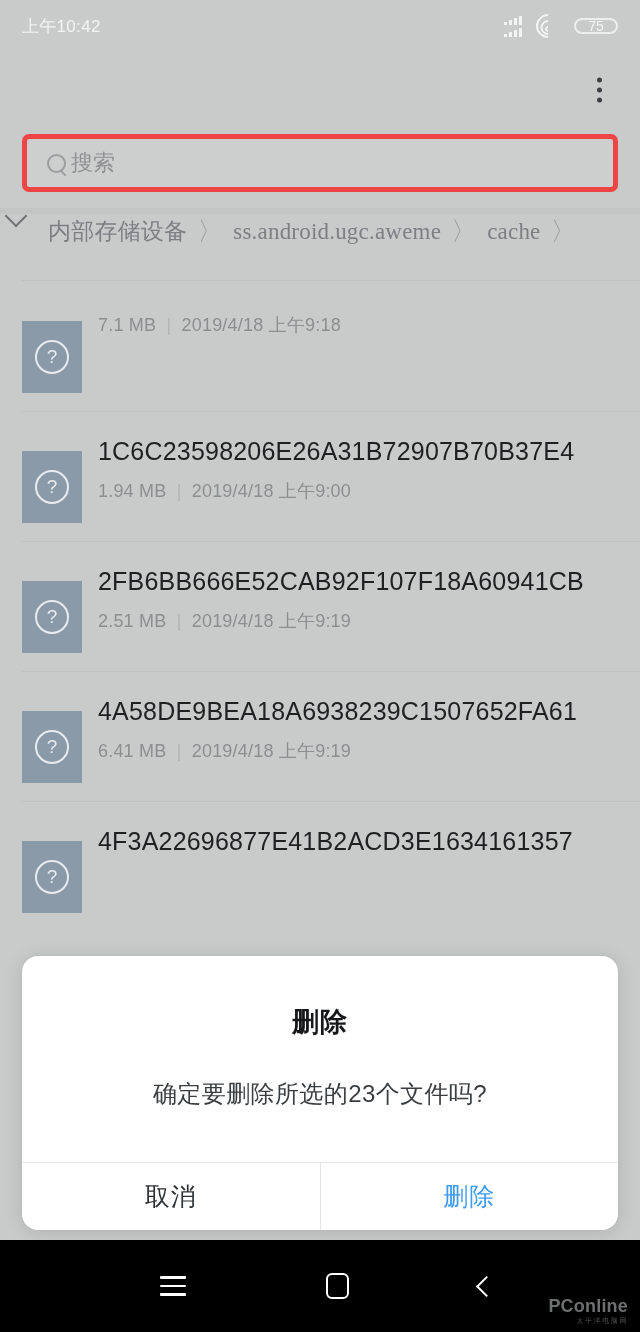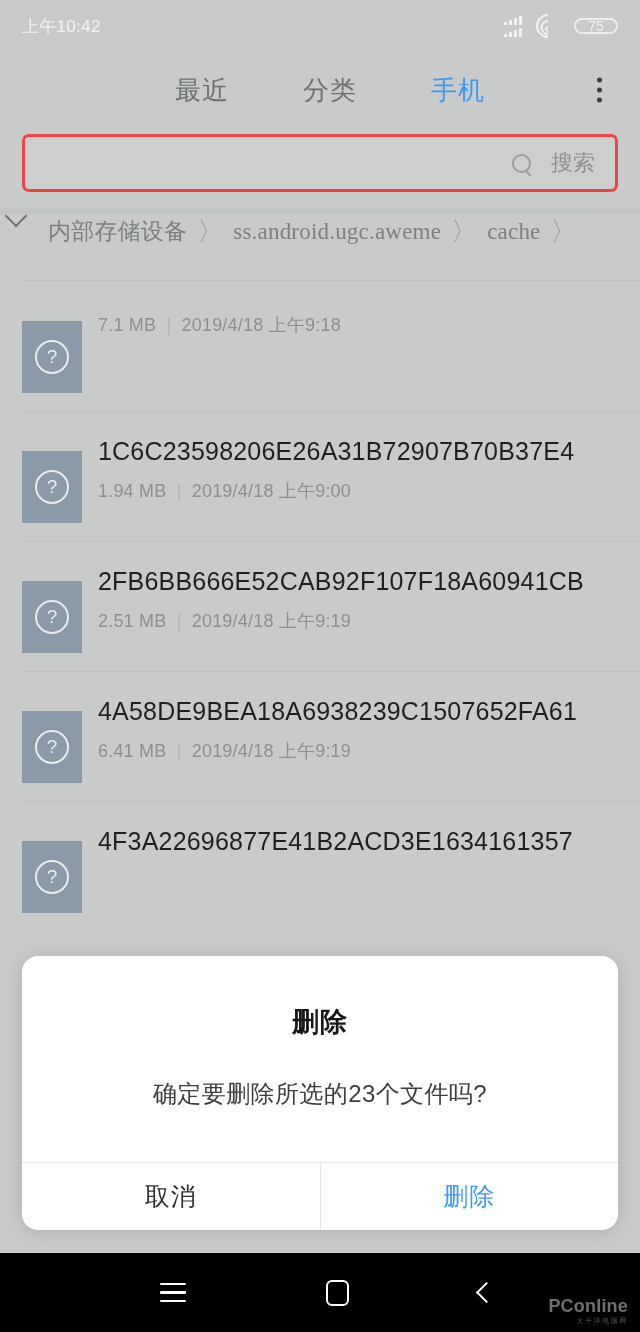--- a/index.html
+++ b/index.html
@@ -54,22 +54,22 @@
   .tab.active{ color:#3f9bf0; }
   .overflow{
     position:absolute; right:30px; top:50%; transform:translateY(-50%);
     display:flex; flex-direction:column; gap:5px; padding:8px;
   }
   .overflow i{ width:5px; height:5px; border-radius:50%; background:#3c3f42; display:block; }
 
   
   .search-wrap{ padding:6px 22px 16px; background:#c9cbcb; }
   .searchbox{
-    height:58px; background:#cdcfcf; border:3px solid #ef4444; border-radius:7px;
-    display:flex; align-items:center; padding:0 20px; gap:20px;justify-content:flex-end;
+    height:58px; background:#cdcfcf; border:5px solid #ef4444; border-radius:7px;
+    display:flex; align-items:center; padding:0 20px; gap:5px;
   }
   .mag{ width:19px; height:19px; position:relative; flex:none; }
   .mag::before{
     content:""; position:absolute; left:0; top:0; width:15px; height:15px;
     border:2px solid #9b9e9f; border-radius:50%;
   }
   .mag::after{
     content:""; position:absolute; right:-1px; bottom:-1px; width:8px; height:2px;
     background:#9b9e9f; transform:rotate(45deg); border-radius:1px;
   }
@@ -132,21 +132,21 @@
   }
   .dlg-btn{
     flex:1; display:flex; align-items:center; justify-content:center;
     font-size:25px; letter-spacing:1px;
   }
   .dlg-btn.cancel{ color:#2e3133; }
   .dlg-btn.confirm{ color:#3f9bf0; border-left:1px solid #e4e5e6; }
 
   
   .navbar{
-    position:absolute; left:0; right:0; bottom:0; height:79px; background:#000;
+    position:absolute; left:0; right:0; bottom:0; height:92px; background:#000;
     display:flex; align-items:center; justify-content:center; gap:130px;
   }
   .nav-menu{ display:flex; flex-direction:column; gap:6px; padding:10px; }
   .nav-menu i{ display:block; width:26px; height:2.6px; background:#fff; border-radius:1px; }
   .nav-home{ width:23px; height:26px; border:2.6px solid #fff; border-radius:6px; }
   .nav-back{
     width:15px; height:15px; border-left:2.8px solid #fff; border-top:2.8px solid #fff;
     transform:rotate(-45deg); margin-right:-4px;
   }
   .watermark{
@@ -180,25 +180,20 @@
         <span class="w2"></span>
         <span class="w3"></span>
     </div>
     <div class="battery">
       <span class="battery-text">75</span>
     </div>
   </div>
 </div>
 
 <div class="tabbar">
-  <div class="tabs">
-    <div class="tab">最近</div>
-    <div class="tab">分类</div>
-    <div class="tab active">手机</div>
-  </div>
   <div class="overflow">
     <i></i>
       <i></i>
       <i></i>
   </div>
 </div>
 
 <div class="search-wrap">
   <div class="searchbox">
     <span class="mag"></span>

